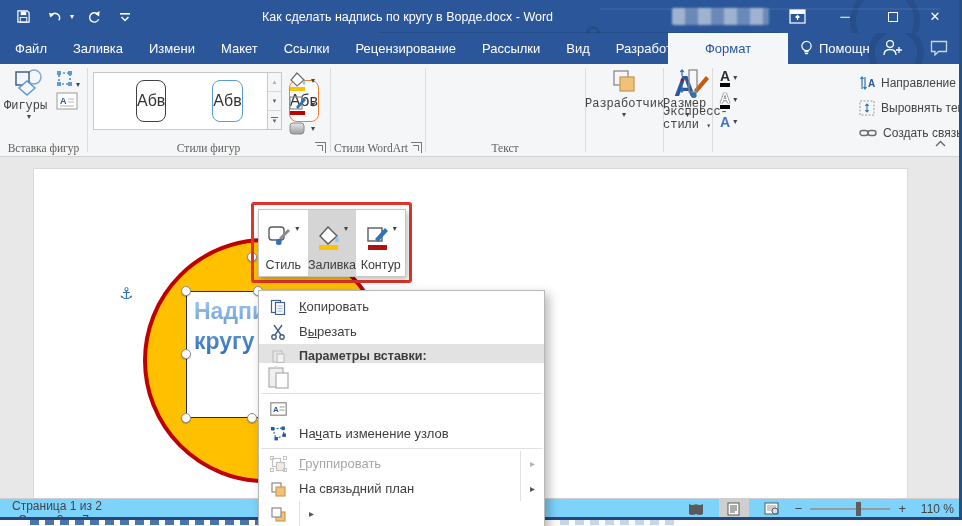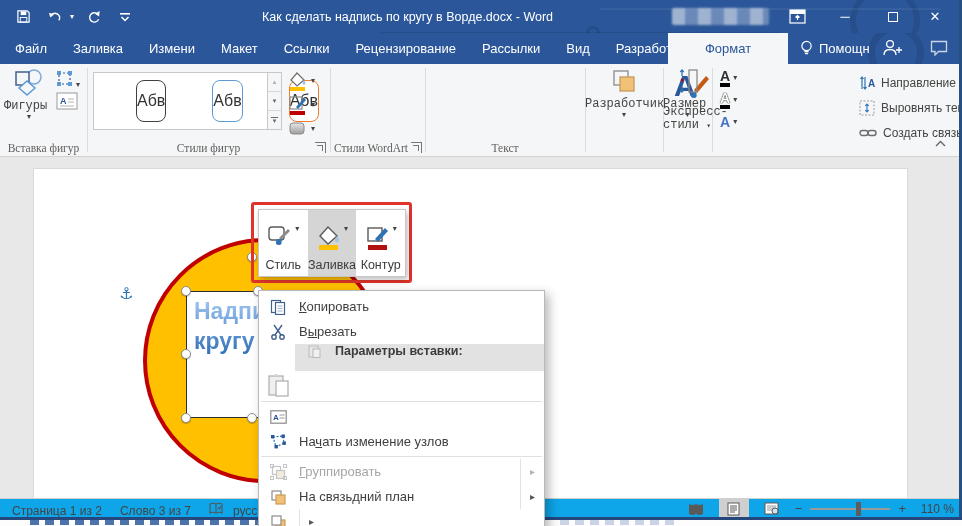--- a/index.html
+++ b/index.html
@@ -92,28 +92,28 @@
   .menu { position:absolute; left:258px; top:290px; width:287px; height:240px; background:#fff; border:1px solid #B8B8B8;
           box-shadow:4px 4px 10px rgba(0,0,0,.28); z-index:30; padding-top:3px; }
   .menu-item { height:25px; display:flex; align-items:center; font-size:13px; color:#3E3E3E; }
   .mi-icon { width:26px; margin-left:6px; margin-right:8px; display:flex; justify-content:center; flex:none; }
   .mi-label { white-space:nowrap; flex:1; }
   .accel { text-decoration:underline; }
   .mi-arrow { width:24px; height:100%; display:flex; align-items:center; justify-content:center; color:#555; font-size:10px; flex:none; }
   .mi-arrow.gutter { border-left:1px solid #E2E2E2; }
   .menu-item.disabled .mi-label { color:#A6A6A6; }
   .menu-item.disabled .mi-arrow { color:#B5B5B5; }
-  .paste-band { height:27px; background:#E2E2E2; display:flex; align-items:flex-start; font-size:12.5px; font-weight:bold; color:#3C3C3C;margin-left:36px; }
+  .paste-band { height:19px; background:#E2E2E2; display:flex; align-items:flex-end; font-size:12.5px; font-weight:bold; color:#3C3C3C; }
   .paste-band .mi-icon { opacity:.55; }
   .paste-row { height:28px; display:flex; align-items:center; }
   .msep { height:1px; background:#E0E0E0; margin:2px 2px; }
 
   
-  .statusbar { position:absolute; left:0; top:498px; width:962px; height:20px; background:#0ea5e9; border-top:1px solid #CFCFCF;
-               display:flex; align-items:flex-end; font-size:12px; color:#444; z-index:5; }
+  .statusbar { position:absolute; left:0; top:498px; width:962px; height:20px; background:#7dd3fc; border-top:1px solid #CFCFCF;
+               display:flex; align-items:flex-start; font-size:12px; color:#444; z-index:5;flex-direction:column; }
   .sb-item { margin-left:18px; white-space:nowrap; }
   .sb-item:first-child { margin-left:12px; }
   .sb-right { position:absolute; right:8px; top:0; height:19px; display:flex; align-items:center; gap:8px; }
   .view-btn { width:30px; height:19px; display:flex; align-items:center; justify-content:center; }
   .view-btn.active { background:#CFCFCF; }
   .zoom-track { position:relative; width:80px; height:2px; background:#9A9A9A; }
   .zoom-thumb { position:absolute; left:46px; top:-6px; width:5px; height:14px; background:#5E5E5E; }
   .zoom-sign { font-size:13px; color:#444; }
   .zoom-pct { font-size:12px; color:#444; width:40px; text-align:right; }
 

